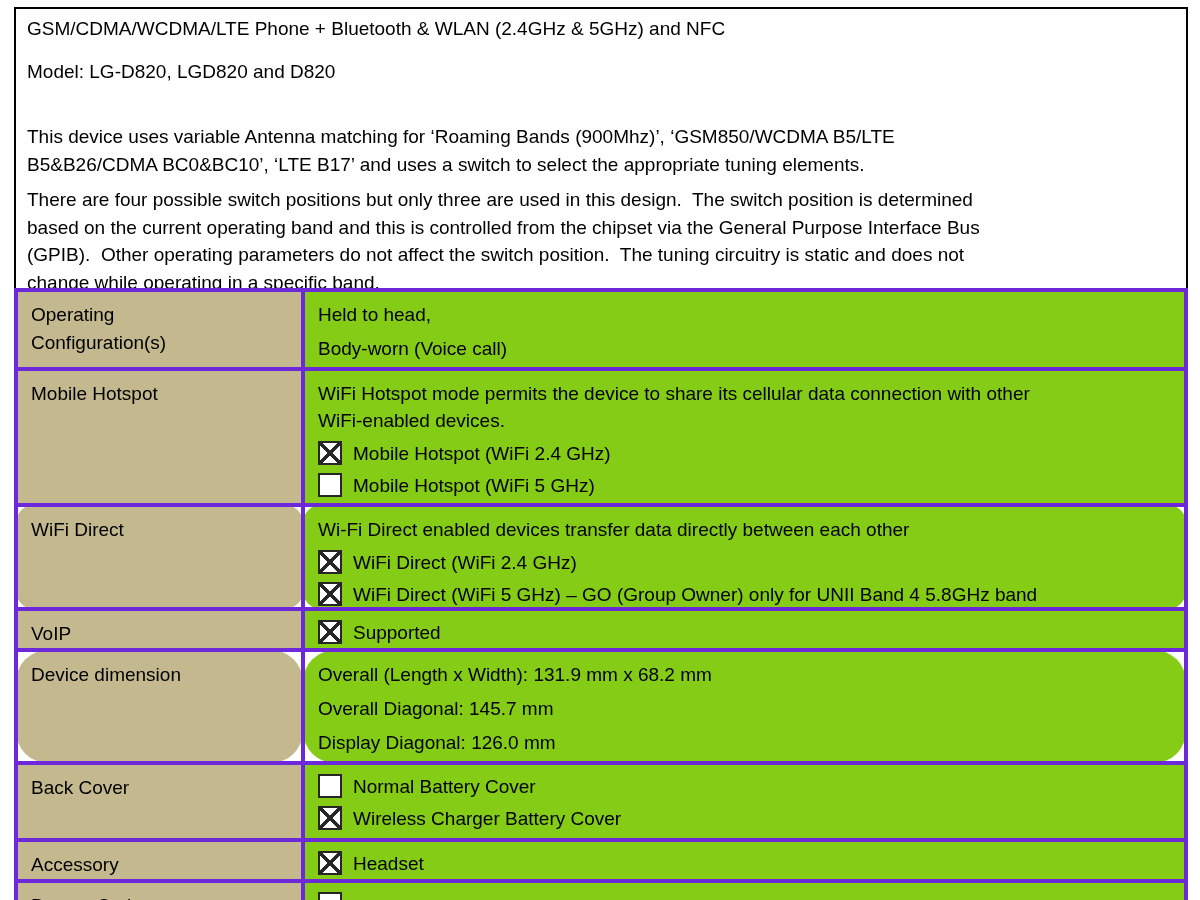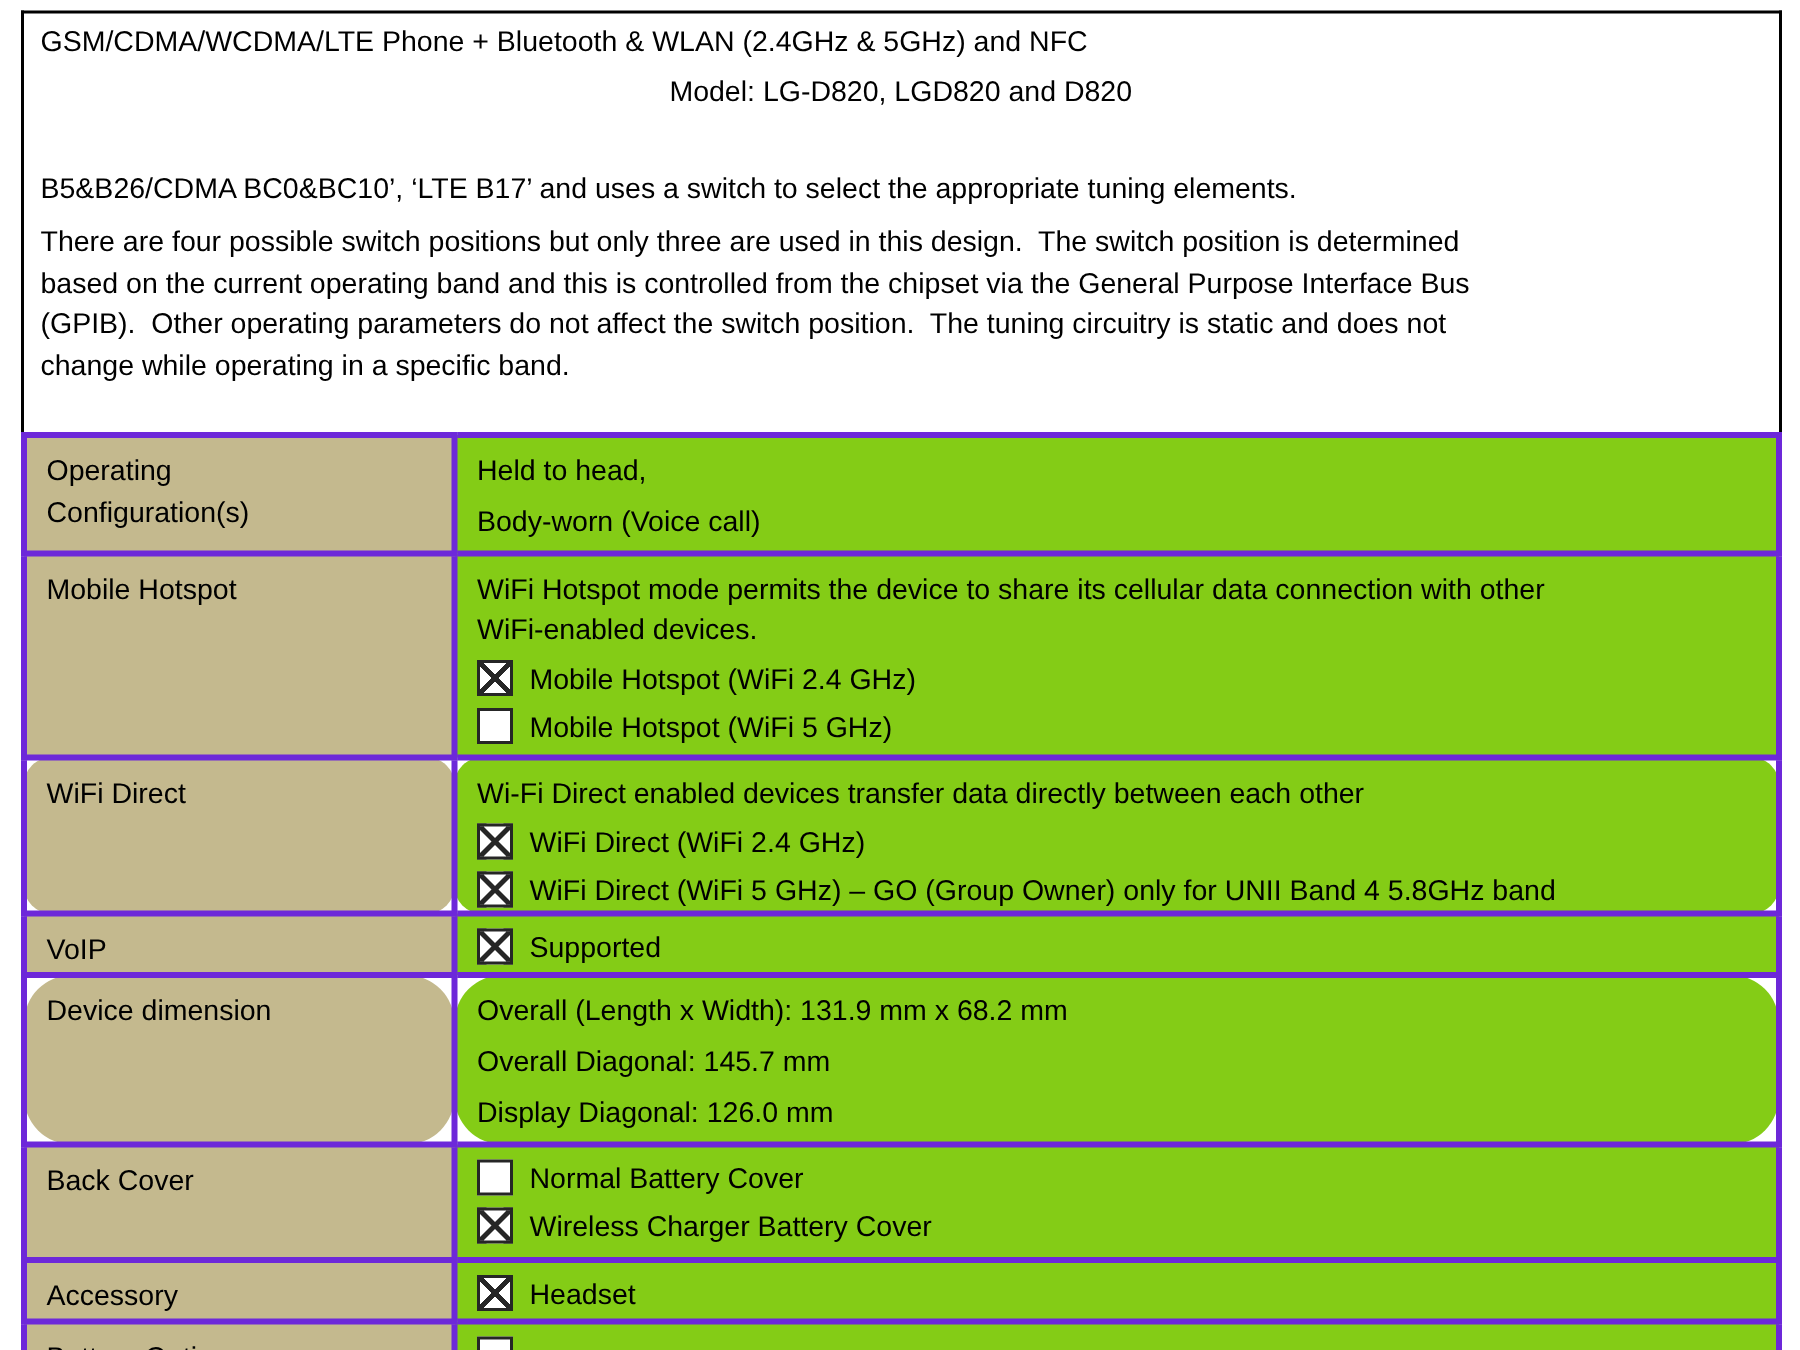--- a/index.html
+++ b/index.html
@@ -20,21 +20,21 @@
     width: 100%;
     height: 281px;
     border: 2px solid #000;
     border-bottom: none;
     padding: 6px 12px 0 11px;
     font-size: 19px;
     overflow: hidden;
   }
   .header-box .line { line-height: 27px; white-space: nowrap; }
   .title-line   { margin-top: 0; }
-  .model-line   { margin-top: 6px; text-align: center; }
+  .model-line   { margin-top: 16px; }
   .para1 .line  { line-height: 28px; }
   .para1        { margin-top: 38px; }
   .para2        { margin-top: 7px; }
   .para2 .line  { line-height: 27.5px; }
   
   table.spec {
     width: 100%;
     border-collapse: collapse;
     table-layout: fixed;
     font-size: 19px;
@@ -80,20 +80,21 @@
 </style>
 </head>
 <body>
 
 <div class="page">
 
   <div class="header-box">
     <div class="line title-line">GSM/CDMA/WCDMA/LTE Phone + Bluetooth &amp; WLAN (2.4GHz &amp; 5GHz) and NFC</div>
     <div class="line model-line">Model: LG-D820, LGD820 and D820</div>
     <div class="para1">
+      <div class="line">This device uses variable Antenna matching for ‘Roaming Bands (900Mhz)’, ‘GSM850/WCDMA B5/LTE</div>
       <div class="line">B5&amp;B26/CDMA BC0&amp;BC10’, ‘LTE B17’ and uses a switch to select the appropriate tuning elements.</div>
     </div>
     <div class="para2">
       <div class="line">There are four possible switch positions but only three are used in this design.&nbsp; The switch position is determined</div>
       <div class="line">based on the current operating band and this is controlled from the chipset via the General Purpose Interface Bus</div>
       <div class="line">(GPIB).&nbsp; Other operating parameters do not affect the switch position.&nbsp; The tuning circuitry is static and does not</div>
       <div class="line">change while operating in a specific band.</div>
     </div>
   </div>
 

